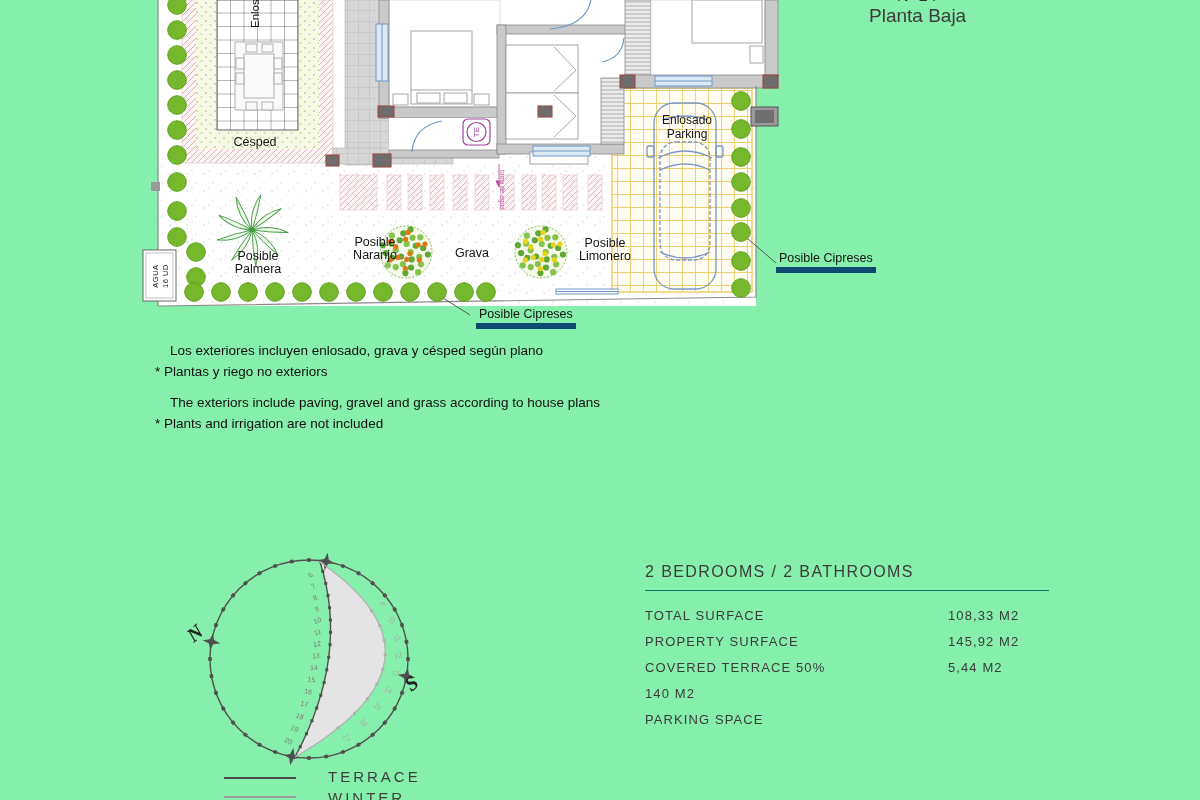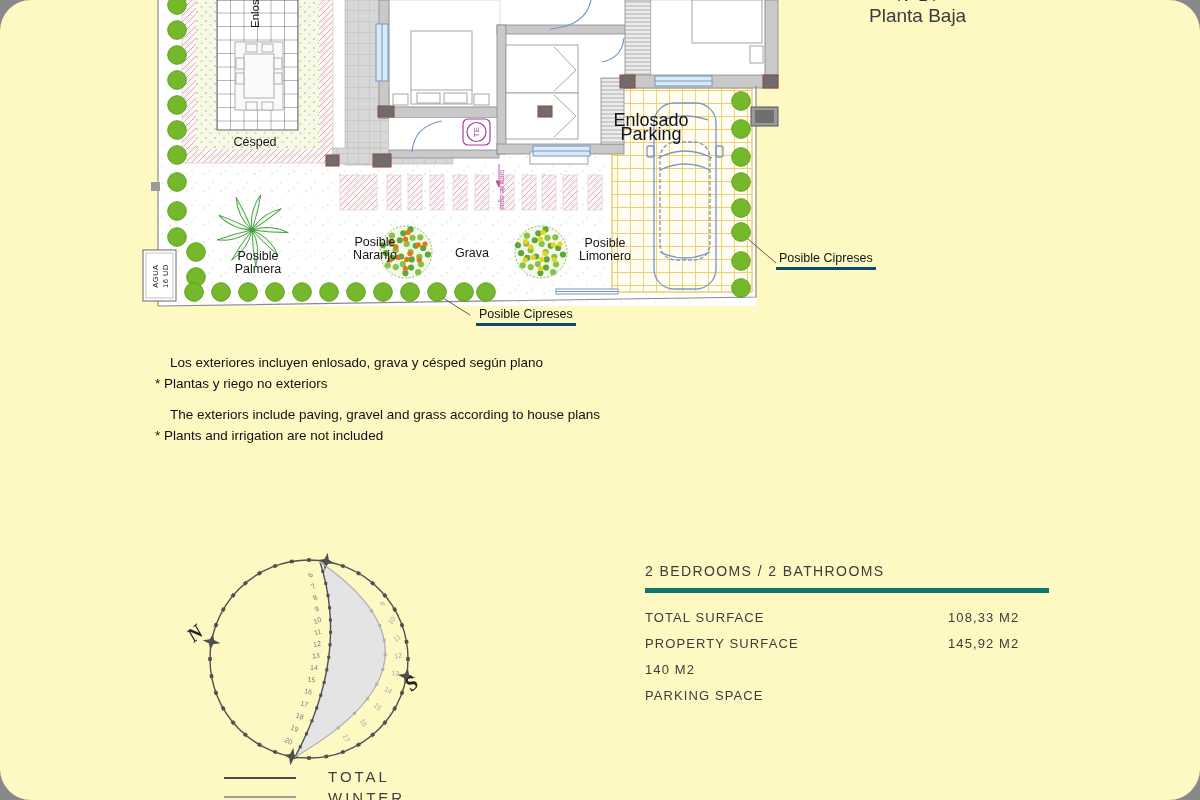--- a/index.html
+++ b/index.html
@@ -1,27 +1,27 @@
 <!DOCTYPE html>
 <html><head>
 <meta charset="utf-8">
 <style>
   html,body{margin:0;padding:0;background:#888;}
-  .page{position:relative;width:1200px;height:800px;background:#fef9c3;overflow:hidden;
-        font-family:"Liberation Sans",sans-serif;color:#111;border-radius:31px;}
+  .page{position:relative;width:1200px;height:800px;background:#86efac;overflow:hidden;
+        font-family:"Liberation Sans",sans-serif;color:#111;}
   .abs{position:absolute;}
   .plan-label{position:absolute;font-size:12.5px;line-height:13px;color:#141414;text-align:center;}
-  .underlined{border-bottom:3px solid #0c4a6e;padding:0 3px 2px 3px;white-space:nowrap;}
+  .underlined{border-bottom:6px solid #0c4a6e;padding:0 3px 2px 3px;white-space:nowrap;}
   .vert{writing-mode:vertical-rl;}
   .btt{writing-mode:vertical-rl;transform:rotate(180deg);}
   .note-line{font-size:13.5px;line-height:21px;color:#101010;white-space:nowrap;}
   .note-indent{padding-left:15px;}
   .note-gap{height:10px;}
   .sum{position:absolute;left:645px;top:563px;width:404px;color:#3c3c3c;}
-  .sum-header{font-size:14px;letter-spacing:1.4px;padding-bottom:9px;border-bottom:5px solid #0f766e;}
+  .sum-header{font-size:16px;letter-spacing:1.4px;padding-bottom:9px;border-bottom:1px solid #0f766e;}
   .sum-row{display:grid;grid-template-columns:303px 1fr;font-size:13px;letter-spacing:1.1px;height:26px;align-items:end;}
   .sum-rows{margin-top:6px;}
   .legend-line{position:absolute;width:72px;height:2px;}
   .legend-text{position:absolute;font-size:15px;letter-spacing:3px;color:#3e3e3e;}
   .ns{position:absolute;font-family:"Liberation Serif",serif;font-style:italic;font-weight:bold;
       font-size:20px;color:#222;transform:rotate(-40deg);}
   .partial{position:absolute;font-size:16px;color:#333;}
   .title{position:absolute;font-size:19px;color:#3c3c3c;}
 </style>
 </head>
@@ -353,27 +353,27 @@
     <div style="transform:rotate(-90deg);font-size:7.5px;line-height:10px;letter-spacing:0.5px;color:#222;text-align:center;">
       <span style="display:block;">AGUA</span>
       <span style="display:block;">16 UD</span>
     </div>
   </div>
 
   <div class="plan-label" style="left:222px;top:250px;width:72px;">Posible Palmera</div>
   <div class="plan-label" style="left:342px;top:236px;width:66px;">Posible Naranjo</div>
   <div class="plan-label" style="left:447px;top:247px;width:50px;">Grava</div>
   <div class="plan-label" style="left:568px;top:237px;width:74px;">Posible Limonero</div>
-  <div class="plan-label" style="left:612px;top:113px;width:78px;font-size:18px;line-height:14px;">Enlosado Parking</div>
+  <div class="plan-label" style="left:648px;top:113px;width:78px;font-size:12px;line-height:14px;">Enlosado Parking</div>
   <div class="plan-label vert" style="left:498px;top:164px;height:52px;font-size:6.5px;color:#b44fa0;line-height:8px;">toma de agua</div>
 
   <div class="plan-label underlined" style="left:476px;top:308px;">Posible Cipreses</div>
   <div class="plan-label underlined" style="left:776px;top:252px;">Posible Cipreses</div>
 
-  <div class="abs" style="left:155px;top:352px;">
+  <div class="abs" style="left:155px;top:340px;">
     <div class="note-line note-indent">Los exteriores incluyen enlosado, grava y césped según plano</div>
     <div class="note-line">* Plantas y riego no exteriors</div>
     <div class="note-gap"></div>
     <div class="note-line note-indent">The exteriors include paving, gravel and grass according to house plans</div>
     <div class="note-line">* Plants and irrigation are not included</div>
   </div>
 
   <svg class="abs" id="sun-svg" style="left:185px;top:548px;width:250px;height:252px" viewBox="0 0 250 252">
       <path d="M135,14 Q165,107 110,209 Q277,112 135,14 Z" fill="#e4e4e4"></path>
       <circle cx="124" cy="111" r="99" fill="none" stroke="#4f4f4f" stroke-width="1.4"></circle>
@@ -461,36 +461,40 @@
       <text x="0" y="0" text-anchor="middle" dominant-baseline="central" font-size="7" fill="#a8a8a8" font-family="Liberation Sans, sans-serif" transform="translate(192.72207470808644,158.59975489014204) rotate(43.7855889999347)">15</text>
       <rect x="-1.5" y="-1.5" width="3" height="3" fill="#b0b0b0" transform="translate(169.50687499999998,165.299375)"></rect>
       <text x="0" y="0" text-anchor="middle" dominant-baseline="central" font-size="7" fill="#a8a8a8" font-family="Liberation Sans, sans-serif" transform="translate(178.68745231540683,174.50355883974578) rotate(56.11771083312749)">16</text>
       <rect x="-1.5" y="-1.5" width="3" height="3" fill="#b0b0b0" transform="translate(153.14749999999998,179.87749999999997)"></rect>
       <text x="0" y="0" text-anchor="middle" dominant-baseline="central" font-size="7" fill="#a8a8a8" font-family="Liberation Sans, sans-serif" transform="translate(161.30073382886428,190.00295199642278) rotate(65.85316422362985)">17</text>
     </svg>
   <div class="ns" style="left:188px;top:622px;">N</div>
   <div class="ns" style="left:406px;top:672px;">S</div>
 
   <div class="legend-line" style="left:224px;top:777px;background:#4a4a4a;"></div>
-  <div class="legend-text" style="left:328px;top:768px;">TOTAL</div>
+  <div class="legend-text" style="left:328px;top:768px;">TERRACE</div>
   <div class="legend-line" style="left:224px;top:796px;background:#9e9e9e;"></div>
   <div class="legend-text" style="left:328px;top:789px;">WINTER</div>
 
   <div class="sum">
     <div class="sum-header">2 BEDROOMS / 2 BATHROOMS</div>
     <div class="sum-rows">
       <div class="sum-row">
         <span>TOTAL SURFACE</span>
         <span>108,33 M2</span>
       </div>
       <div class="sum-row">
         <span>PROPERTY SURFACE</span>
         <span>145,92 M2</span>
       </div>
       <div class="sum-row">
+        <span>COVERED TERRACE 50%</span>
+        <span>5,44 M2</span>
+      </div>
+      <div class="sum-row">
         <span>140 M2</span>
       </div>
       <div class="sum-row">
         <span>PARKING SPACE</span>
         <span></span>
       </div>
     </div>
   </div>
 
 </div>

